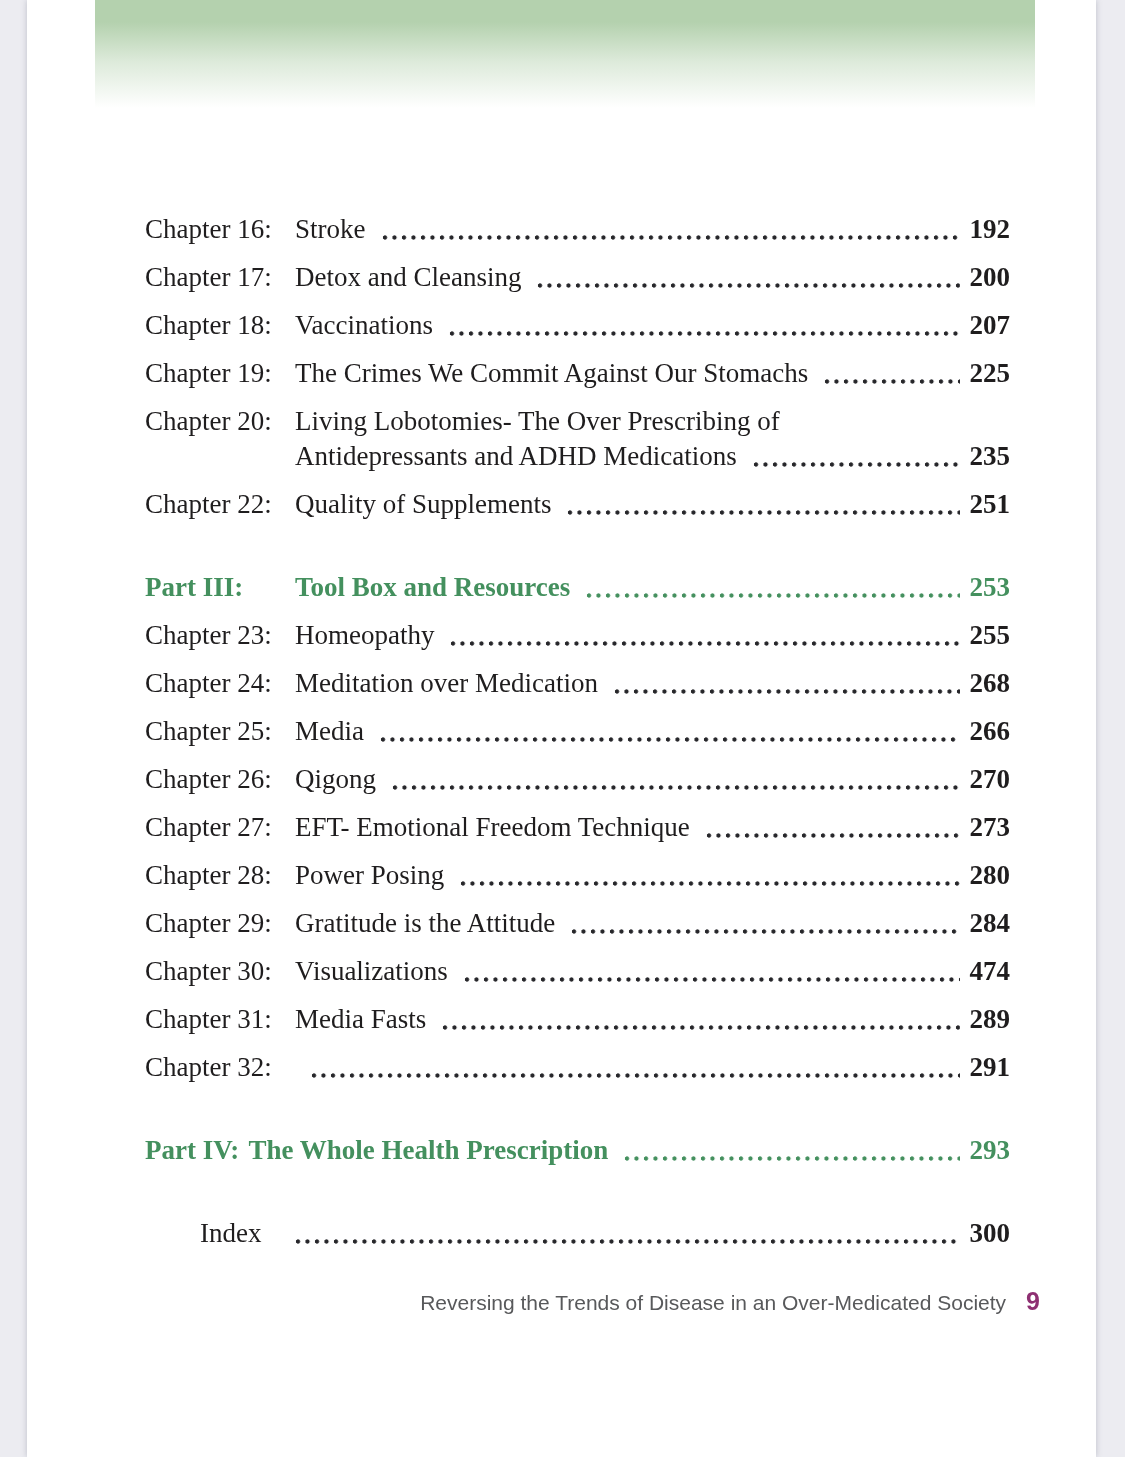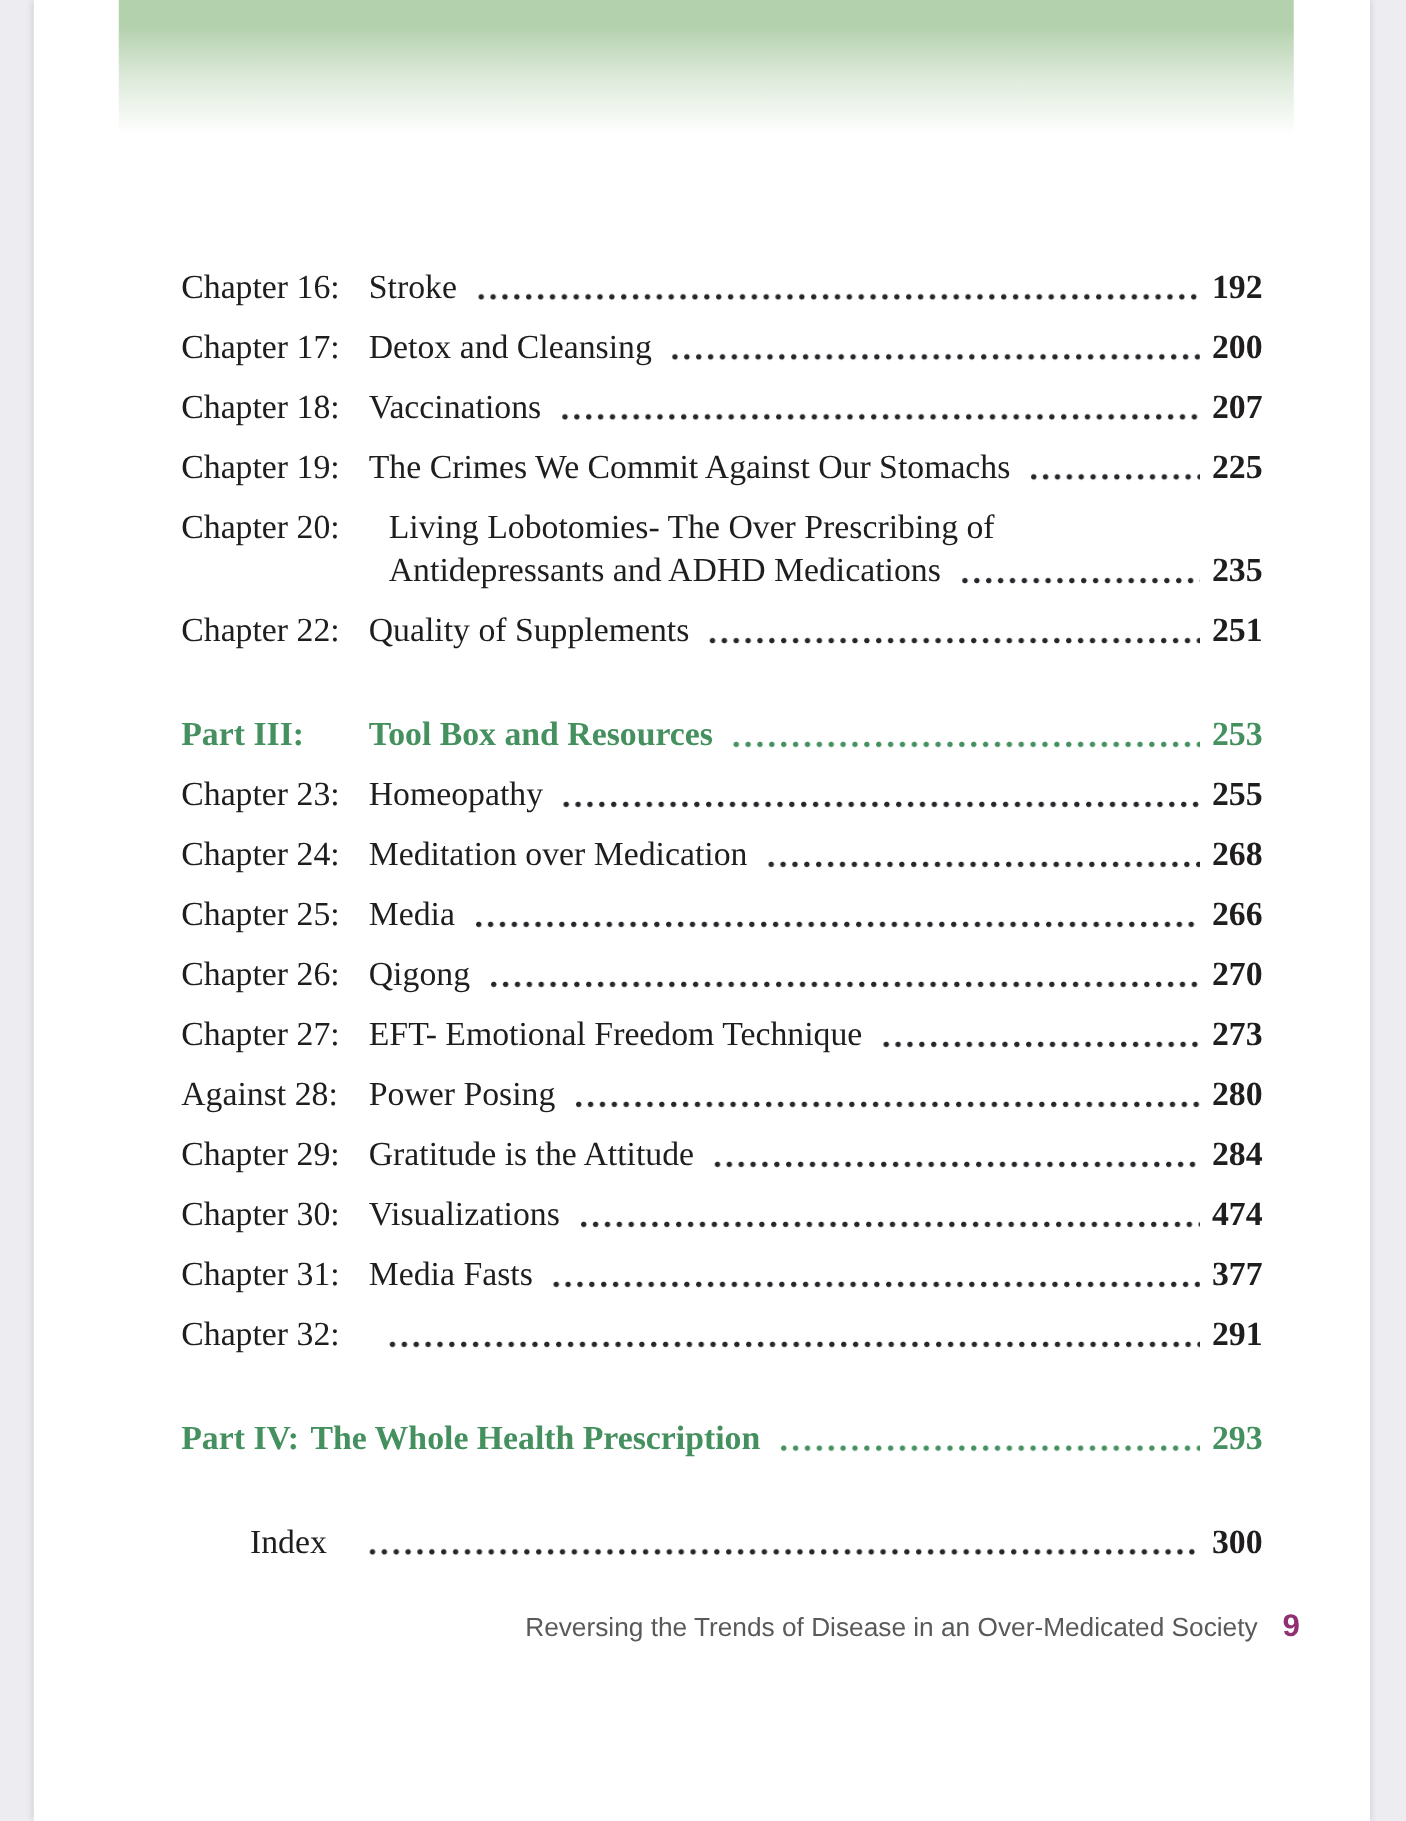--- a/index.html
+++ b/index.html
@@ -25,21 +25,21 @@
   .toc{
     margin-top:100px;
     padding:0 86px 0 118px;
     font-size:27px;line-height:35px;
     color:var(--ink,#1f1d1e);
   }
   .row{display:flex;margin-bottom:13px;}
   .row.gap{margin-top:48px;}
   .label{width:150px;flex-shrink:0;}
   .entry{flex:1;display:flex;align-items:baseline;min-width:0;}
-  .entry.block{display:block;margin-left:16px;}
+  .entry.block{display:block;}
   .line2{display:flex;align-items:baseline;}
   .title{white-space:nowrap;text-align:right;}
   .dots{
     flex:1 1 auto;min-width:14px;height:7px;
     align-self:flex-end;
     margin:0 10px 6px 16px;
     background-image:radial-gradient(circle at 3px 3.5px,var(--dot-color,#26262a) 1.8px,rgba(0,0,0,0) 2.5px);
     background-size:9.5px 7px;background-repeat:repeat-x;background-position:left bottom;
   }
   .pagenum{font-weight:bold;}
@@ -161,21 +161,21 @@
       </div>
       <div class="row chapter">
         <span class="label">Chapter 27:</span>
         <span class="entry">
           <span class="title">EFT- Emotional Freedom Technique</span>
           <span class="dots"></span>
           <span class="pagenum">273</span>
         </span>
       </div>
       <div class="row chapter">
-        <span class="label">Against 28:</span>
+        <span class="label">Chapter 28:</span>
         <span class="entry">
           <span class="title">Power Posing</span>
           <span class="dots"></span>
           <span class="pagenum">280</span>
         </span>
       </div>
       <div class="row chapter">
         <span class="label">Chapter 29:</span>
         <span class="entry">
           <span class="title">Gratitude is the Attitude</span>
@@ -189,21 +189,21 @@
           <span class="title">Visualizations</span>
           <span class="dots"></span>
           <span class="pagenum">474</span>
         </span>
       </div>
       <div class="row chapter">
         <span class="label">Chapter 31:</span>
         <span class="entry">
           <span class="title">Media Fasts</span>
           <span class="dots"></span>
-          <span class="pagenum">377</span>
+          <span class="pagenum">289</span>
         </span>
       </div>
       <div class="row chapter">
         <span class="label">Chapter 32:</span>
         <span class="entry">
           <span class="dots"></span>
           <span class="pagenum">291</span>
         </span>
       </div>
       <div class="row part_inline gap">

